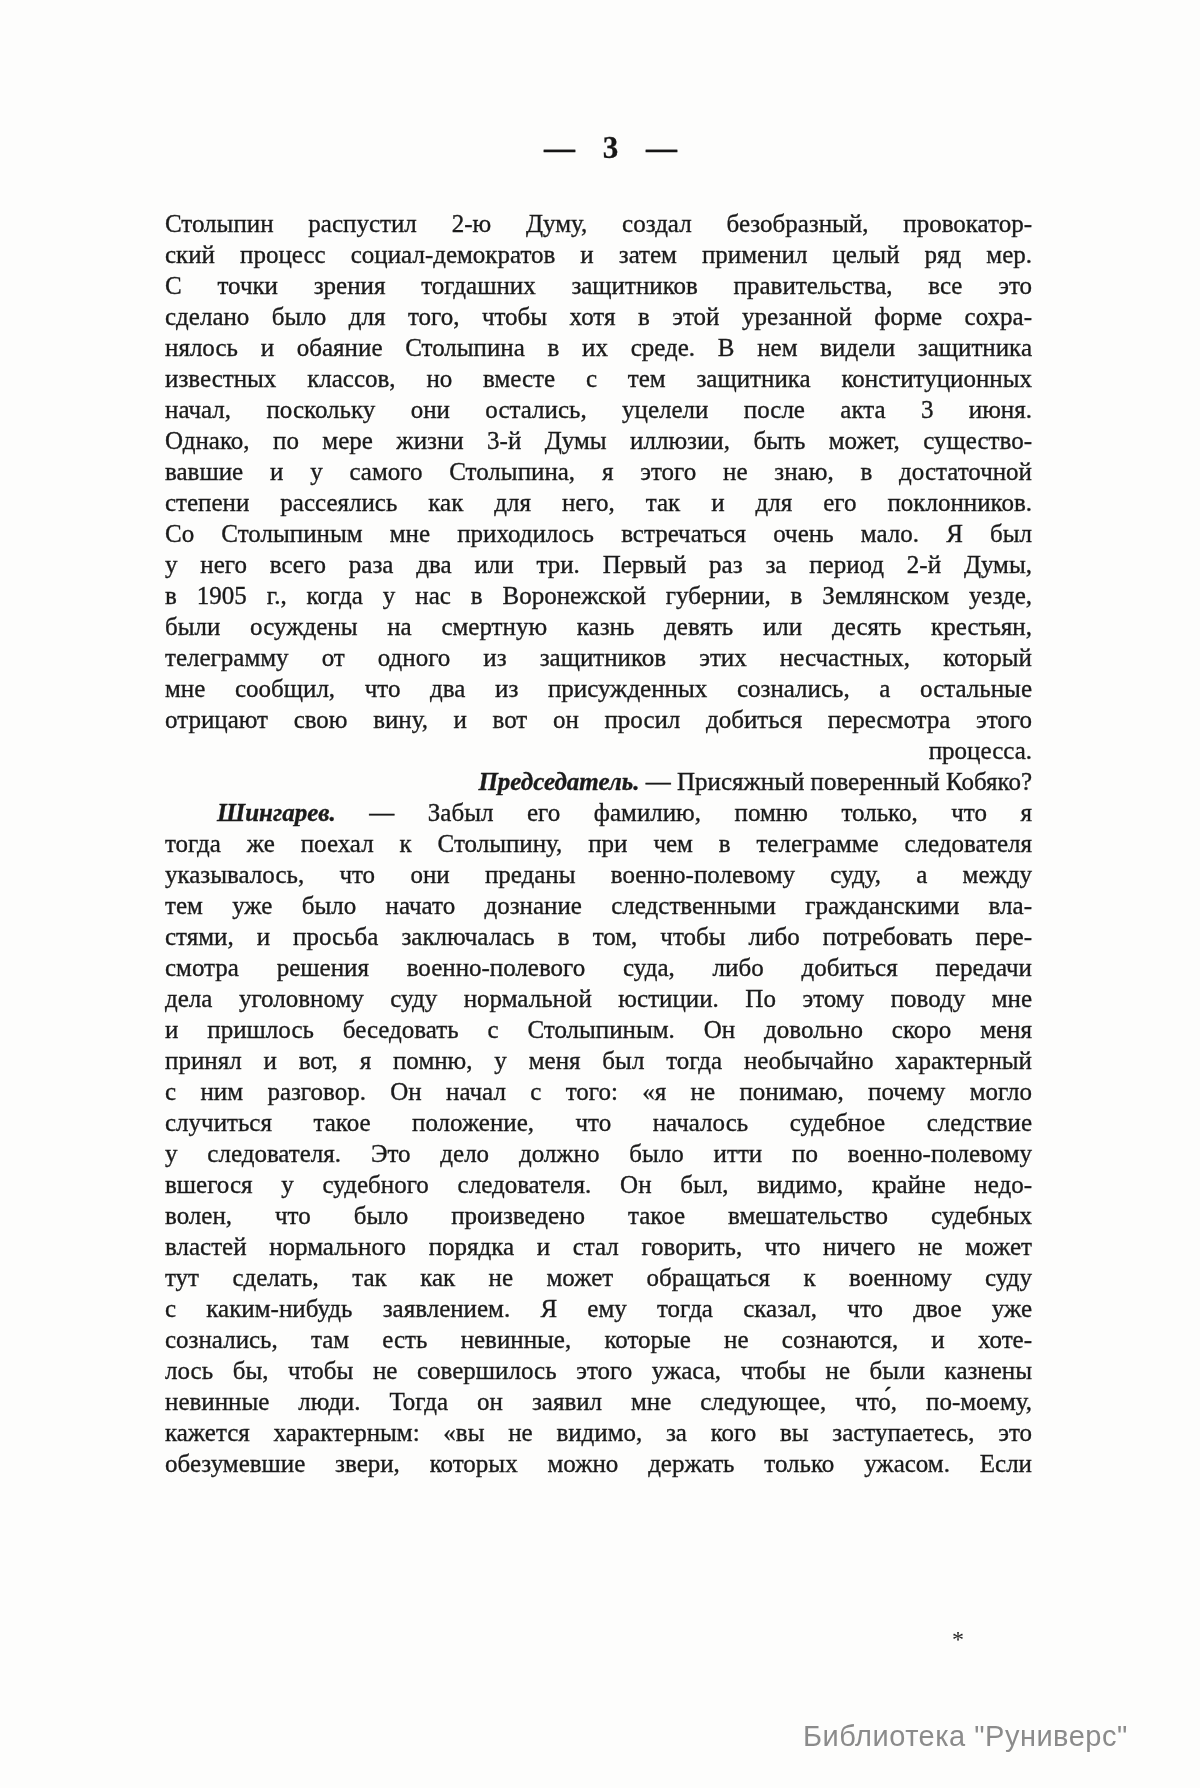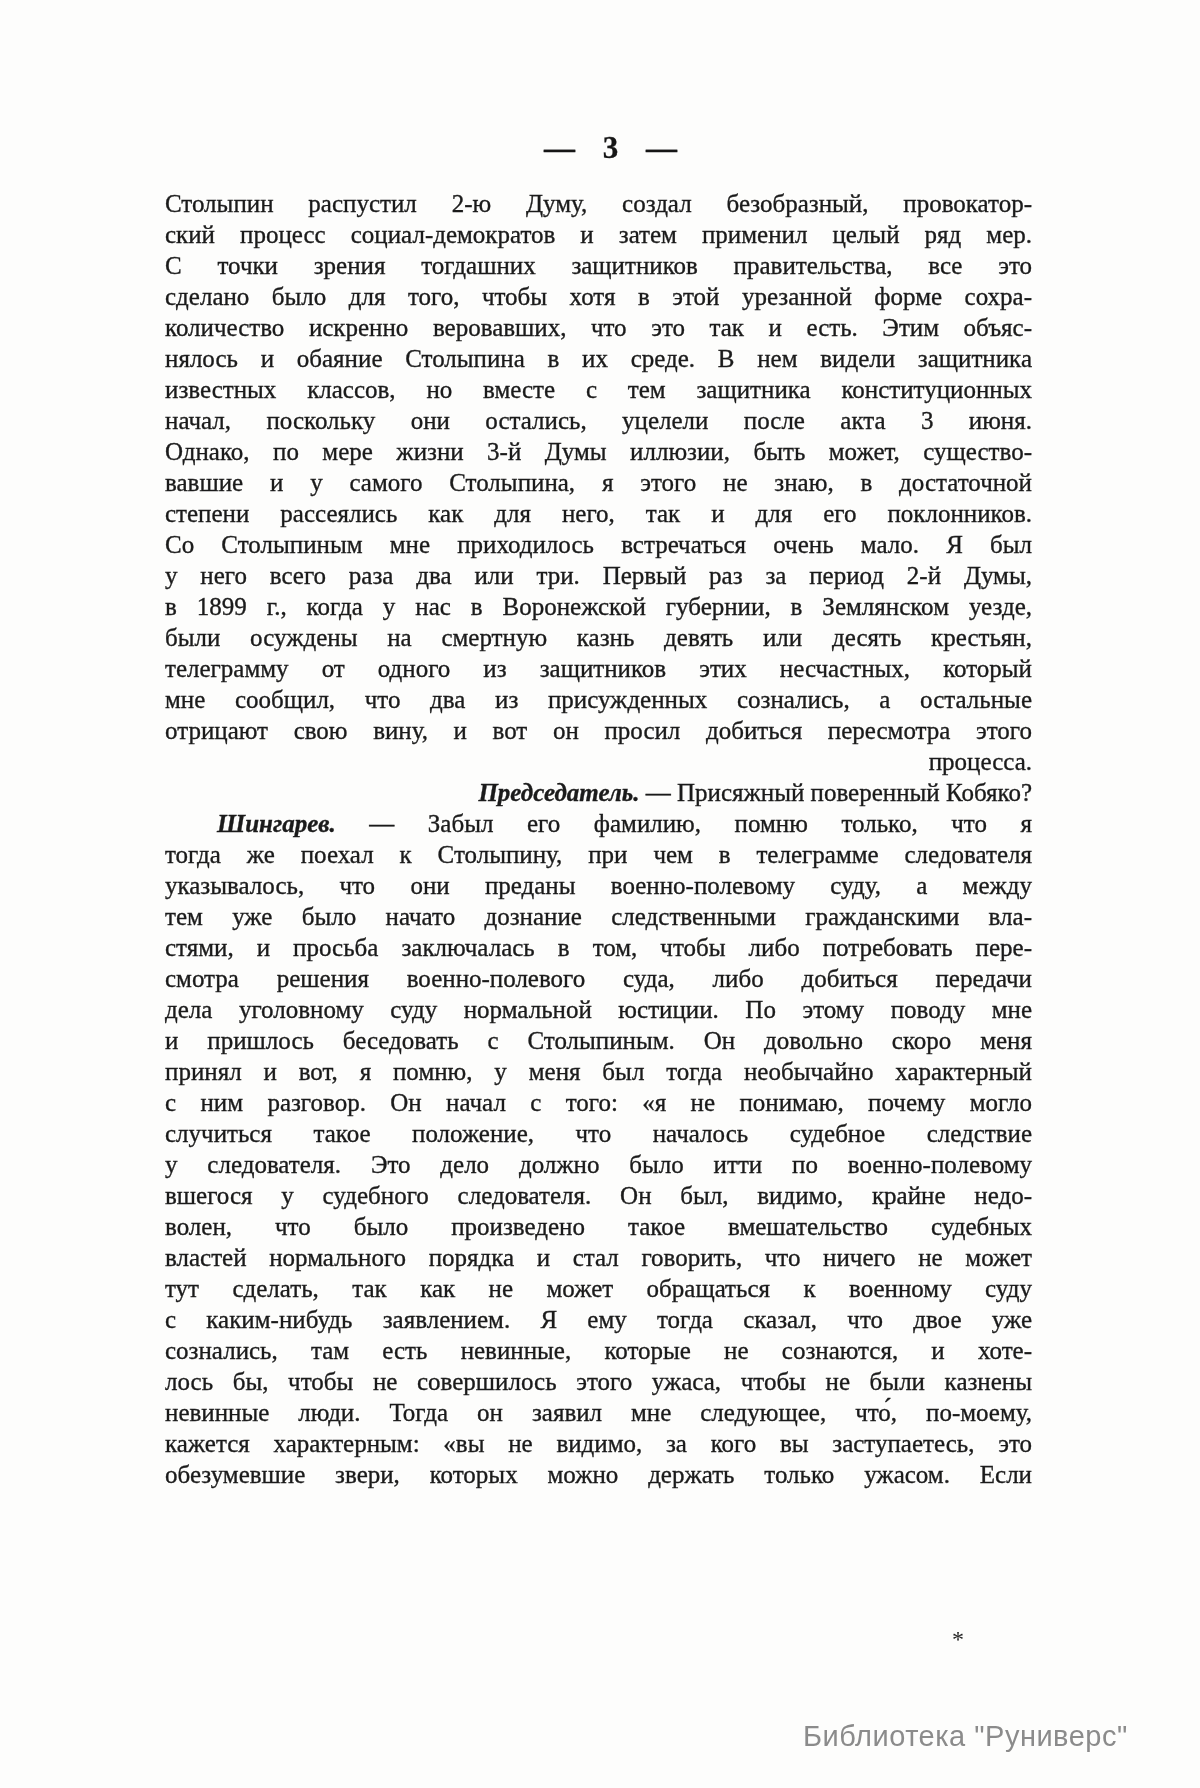--- a/index.html
+++ b/index.html
@@ -19,21 +19,21 @@
     top: 130px; left: 165px; width: 867px;
     text-align: center;
     transform: translateX(12px);
     font-size: 31px; font-weight: 700;
     word-spacing: 20px;
     color: #161616;
     -webkit-text-stroke: 0.3px #161616;
   }
   .text-block {
     position: absolute;
-    top: 188px; left: 165px; width: 867px;
+    top: 208px; left: 165px; width: 867px;
     font-size: 25px;
     line-height: 31px;
     -webkit-text-stroke: 0.35px #1b1b1b;
   }
   .line {
     height: 31px;
     white-space: nowrap;
     text-align: right;
   }
   .line.j {
@@ -63,30 +63,29 @@
 <body>
 
 <div class="page">
   <div class="page-number">— 3 —</div>
 
   <div class="text-block">
       <div class="line j">Столыпин распустил 2-ю Думу, создал безобразный, провокатор-</div>
       <div class="line j">ский процесс социал-демократов и затем применил целый ряд мер.</div>
       <div class="line j">С точки зрения тогдашних защитников правительства, все это</div>
       <div class="line j">сделано было для того, чтобы хотя в этой урезанной форме сохра-</div>
-      <div class="line j">количество искренно веровавших, что это так и есть. Этим объяс-</div>
       <div class="line j">нялось и обаяние Столыпина в их среде. В нем видели защитника</div>
       <div class="line j">известных классов, но вместе с тем защитника конституционных</div>
       <div class="line j">начал, поскольку они остались, уцелели после акта 3 июня.</div>
       <div class="line j">Однако, по мере жизни 3-й Думы иллюзии, быть может, существо-</div>
       <div class="line j">вавшие и у самого Столыпина, я этого не знаю, в достаточной</div>
       <div class="line j">степени рассеялись как для него, так и для его поклонников.</div>
       <div class="line j">Со Столыпиным мне приходилось встречаться очень мало. Я был</div>
       <div class="line j">у него всего раза два или три. Первый раз за период 2-й Думы,</div>
-      <div class="line j">в 1899 г., когда у нас в Воронежской губернии, в Землянском уезде,</div>
+      <div class="line j">в 1905 г., когда у нас в Воронежской губернии, в Землянском уезде,</div>
       <div class="line j">были осуждены на смертную казнь девять или десять крестьян,</div>
       <div class="line j">телеграмму от одного из защитников этих несчастных, который</div>
       <div class="line j">мне сообщил, что два из присужденных сознались, а остальные</div>
       <div class="line j">отрицают свою вину, и вот он просил добиться пересмотра этого</div>
       <div class="line">процесса.</div>
       <div class="line ind"><i>Председатель.</i> — Присяжный поверенный Кобяко?</div>
       <div class="line j ind"><i>Шингарев.</i> — Забыл его фамилию, помню только, что я</div>
       <div class="line j">тогда же поехал к Столыпину, при чем в телеграмме следователя</div>
       <div class="line j">указывалось, что они преданы военно-полевому суду, а между</div>
       <div class="line j">тем уже было начато дознание следственными гражданскими вла-</div>

